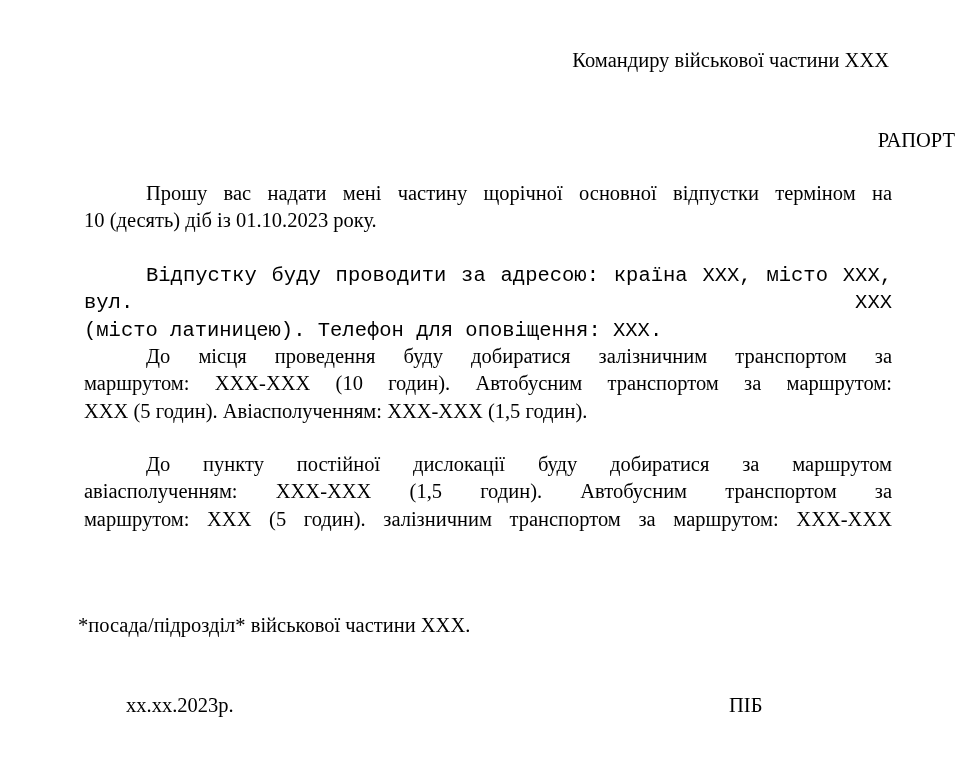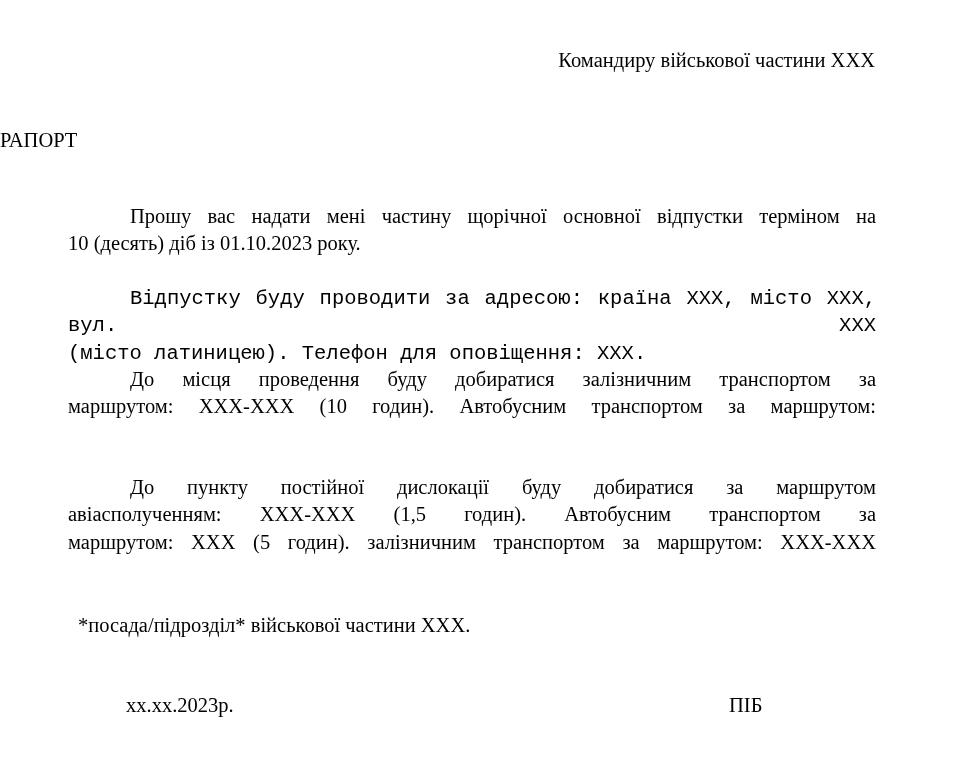--- a/index.html
+++ b/index.html
@@ -1,22 +1,22 @@
 <!DOCTYPE html>
 <html><head>
 <meta charset="utf-8">
 <style>
   html, body { margin: 0; padding: 0; background: #ffffff; }
   body { width: 955px; height: 779px; position: relative; overflow: hidden;
     font-family: "Liberation Serif", serif; font-size: 20.5px; color: #000; }
   .abs { position: absolute; white-space: nowrap; line-height: 27px; }
-  .addressee { right: 80px; top: 47px; }
-  .title { left: 0; width: 955px; top: 127px; text-align: left; }
-  .para { position: absolute; left: 68px; width: 808px; text-align: justify;
-    text-align-last: left; line-height: 27.3px; margin-top: 23px; }
+  .addressee { right: 66px; top: 47px; }
+  .title { left: 0; width: 955px; top: 127px; text-align: right; }
+  .para { position: absolute; left: 84px; width: 808px; text-align: justify;
+    text-align-last: left; line-height: 27.3px; }
   .para .first { text-indent: 62px; }
   .p1 { top: 180px; }
   .p2 { top: 262px; font-family: Liberation Mono, monospace; }
   .p3 { top: 343px; }
   .p4 { top: 451px; }
   .position { left: 78px; top: 612px; }
   .date { left: 126px; top: 692px; }
   .sign { left: 704px; top: 692px; margin-left: 25px; }
   .jl { text-align-last: justify; display:block; }
 </style>
@@ -33,20 +33,21 @@
   </div>
 
   <div class="para p2">
     <span class="jl first">Відпустку буду проводити за адресою: країна ХХХ, місто ХХХ, вул. ХХХ</span>
     <span style="display:block">(місто латиницею). Телефон для оповіщення: ХХХ.</span>
   </div>
 
   <div class="para p3">
     <span class="jl first">До місця проведення буду добиратися залізничним транспортом за</span>
     <span class="jl">маршрутом: ХХХ-ХХХ (10 годин). Автобусним транспортом за маршрутом:</span>
+    <span style="display:block">ХХХ (5 годин). Авіасполученням: ХХХ-ХХХ (1,5 годин).</span>
   </div>
 
   <div class="para p4">
     <span class="jl first">До пункту постійної дислокації буду добиратися за маршрутом</span>
     <span class="jl">авіасполученням: ХХХ-ХХХ (1,5 годин). Автобусним транспортом за</span>
     <span class="jl">маршрутом: ХХХ (5 годин). залізничним транспортом за маршрутом: ХХХ-ХХХ</span>
   </div>
 
   <div class="abs position">*посада/підрозділ* військової частини ХХХ.</div>
   <div class="abs date">хх.хх.2023р.</div>

